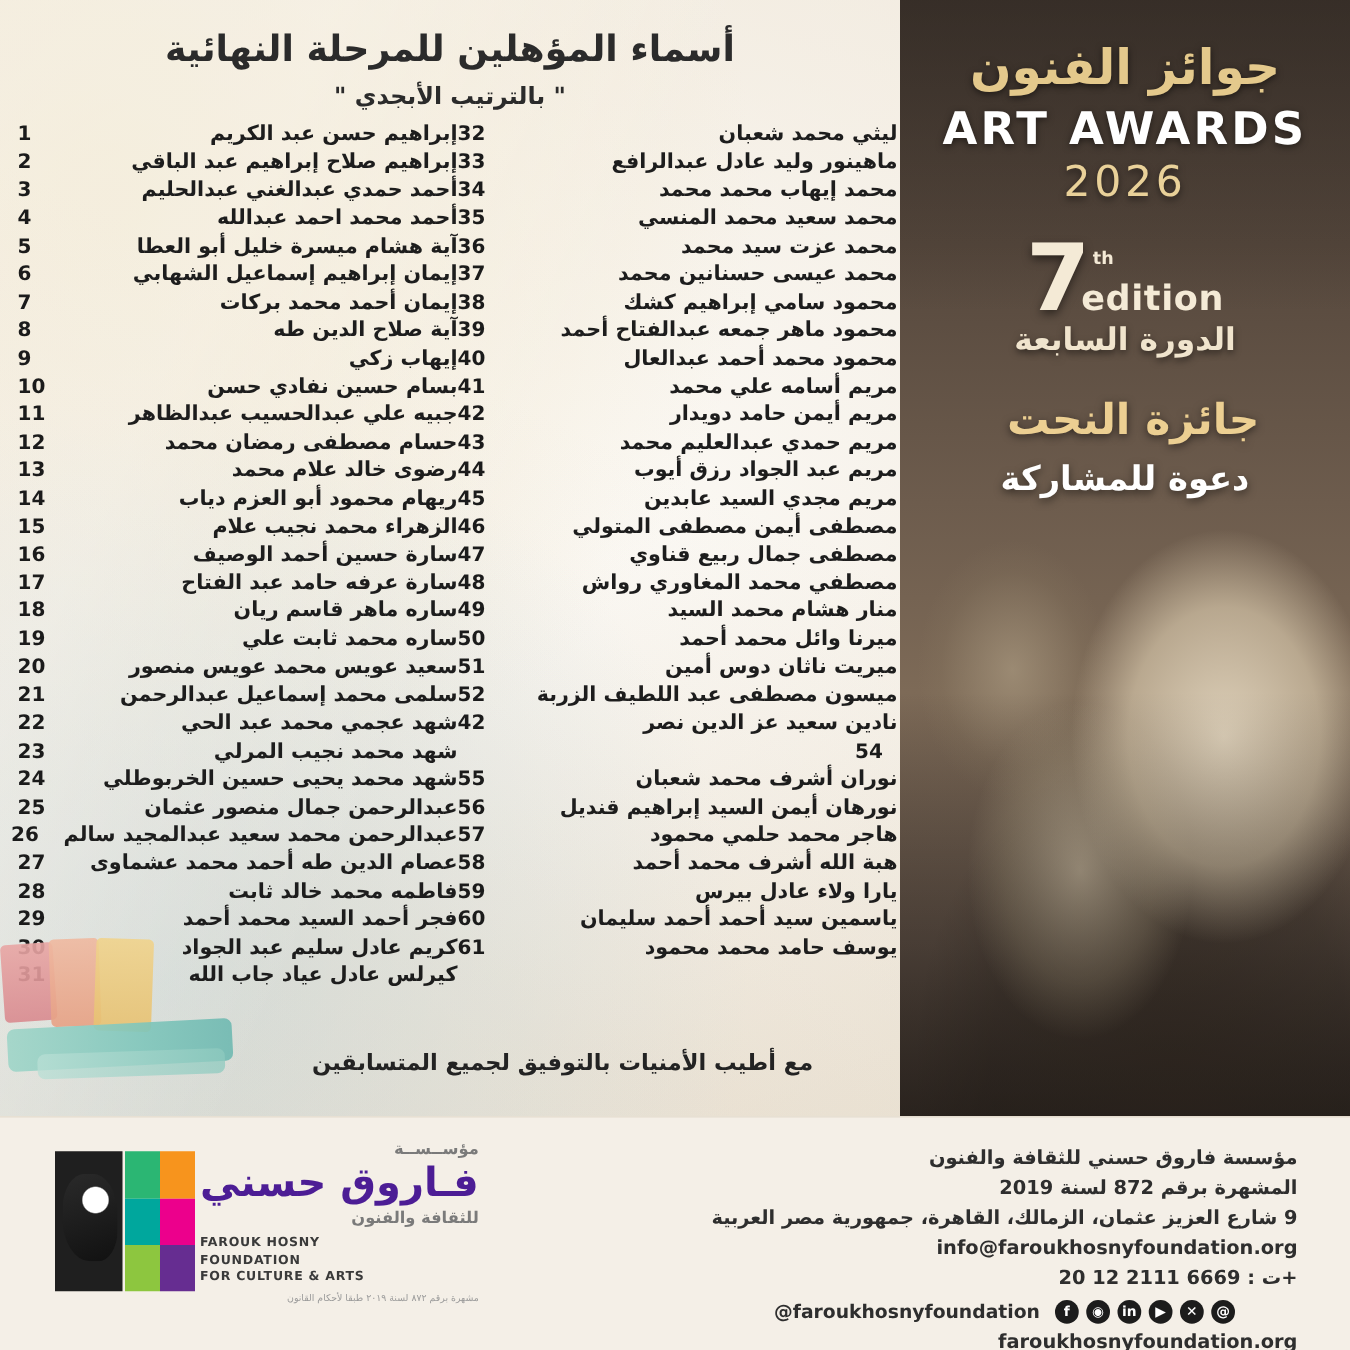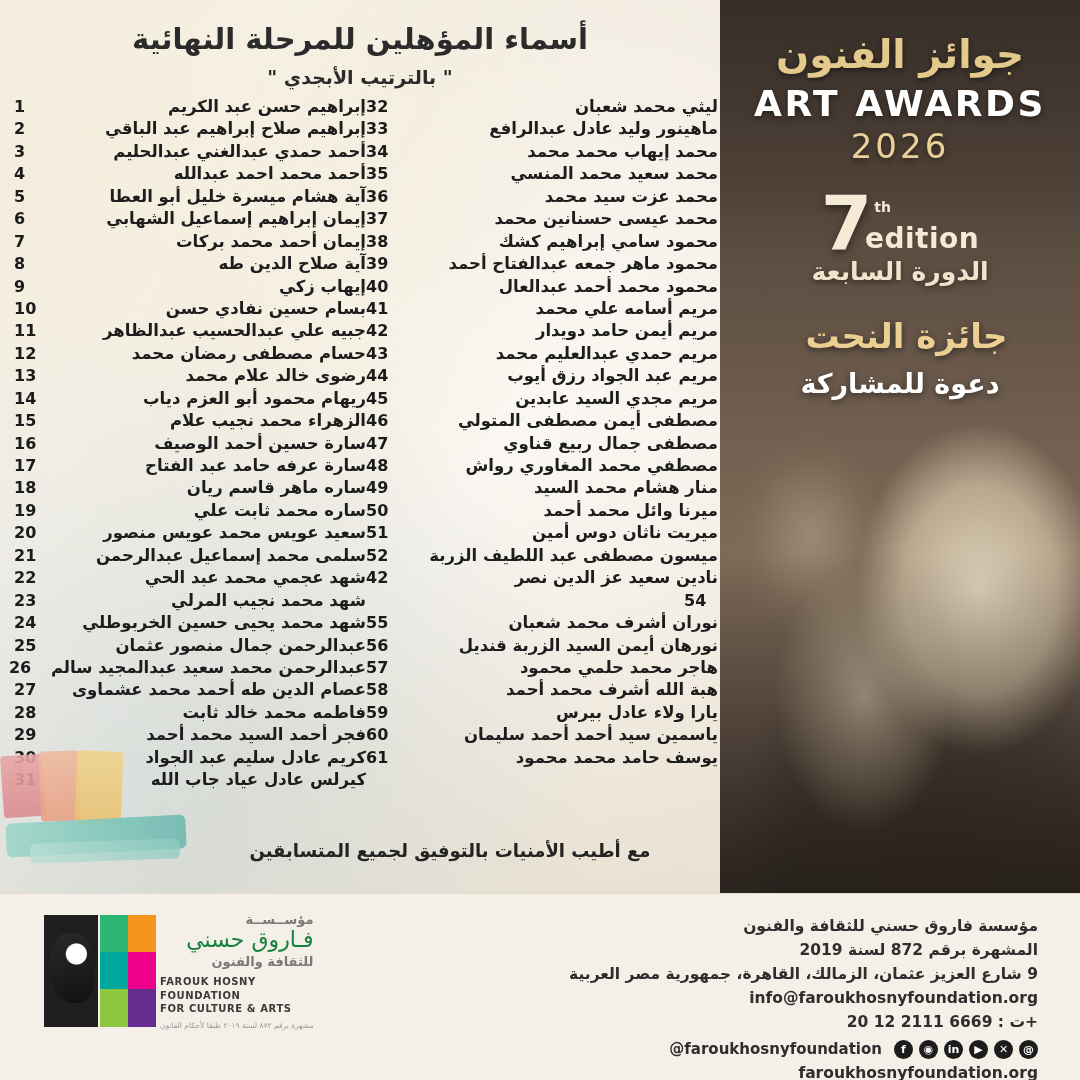--- a/index.html
+++ b/index.html
@@ -146,28 +146,28 @@
       radial-gradient(circle at 60% 30%, #ffffff 0 18%, rgba(255,255,255,0) 20%),
       linear-gradient(160deg,#2a2a2a,#111);
     border-radius: 40% 45% 35% 50%;
   }
   .lm-grid { position: absolute; left: 56px; top: 0; width: 56px; height: 112px; display: grid; grid-template-columns: 1fr 1fr; grid-template-rows: repeat(3,1fr); }
   .g1 { background:#2bb673; } .g2 { background:#f7941d; }
   .g3 { background:#00a79d; } .g4 { background:#ec008c; }
   .g5 { background:#8dc63f; } .g6 { background:#662d91; }
   .logo-text { text-align: right; direction: rtl; }
   .lt-ar1 { font-size: 13px; color: #7a7a7a; letter-spacing: 3px; font-weight: 700; }
-  .lt-ar2 { font-size: 22px; color: #15803d; font-weight: 400; letter-spacing: 1px; }
+  .lt-ar2 { font-size: 32px; color: #4c1d95; font-weight: 700; letter-spacing: 1px; }
   .lt-ar3 { font-size: 13px; color: #7a7a7a; font-weight: 700; letter-spacing: 1px; margin-top: 2px;}
   .lt-en { direction: ltr; text-align: left; margin-top: 6px; font-size: 10px; line-height: 1.35; color: #3a3a3a; font-weight: 700; letter-spacing: 0.6px; }
   .lt-tiny { direction: rtl; text-align: right; margin-top: 5px; font-size: 7.5px; color: #9a9a9a; }
 
   .contact { position: absolute; right: 42px; top: 20px; text-align: right; font-size: 15.5px; color: #2e2e2e; line-height: 1.55; font-weight: 700; }
   .contact .ltr { direction: ltr; text-align: right; font-weight: 600; }
-  .social { display: flex; flex-direction: row-reverse; align-items: center; gap: 6px; justify-content: flex-end; margin-top: 4px; }
+  .social { display: flex; flex-direction: row-reverse; align-items: center; gap: 6px; justify-content: center; margin-top: 4px; }
   .social .handle { direction: ltr; font-size: 15px; margin-right: 6px; font-weight: 600; }
   .sicon {
     width: 19px; height: 19px; border-radius: 50%; background: #1c1c1c;
     color: #fff; font-size: 11px; line-height: 19px; text-align: center; display: inline-block;
     font-family: "DejaVu Sans", sans-serif;
   }
 </style>
 </head>
 <body>
 
@@ -271,21 +271,21 @@
             <span class="num">42</span>
           </div>
           <div class="row">
             <span class="num">54</span>
           </div>
           <div class="row">
             <span class="nm">نوران أشرف محمد شعبان</span>
             <span class="num">55</span>
           </div>
           <div class="row">
-            <span class="nm">نورهان أيمن السيد الزربة قنديل</span>
+            <span class="nm">نورهان أيمن السيد إبراهيم قنديل</span>
             <span class="num">56</span>
           </div>
           <div class="row">
             <span class="nm">هاجر محمد حلمي محمود</span>
             <span class="num">57</span>
           </div>
           <div class="row">
             <span class="nm">هبة الله أشرف محمد أحمد</span>
             <span class="num">58</span>
           </div>

